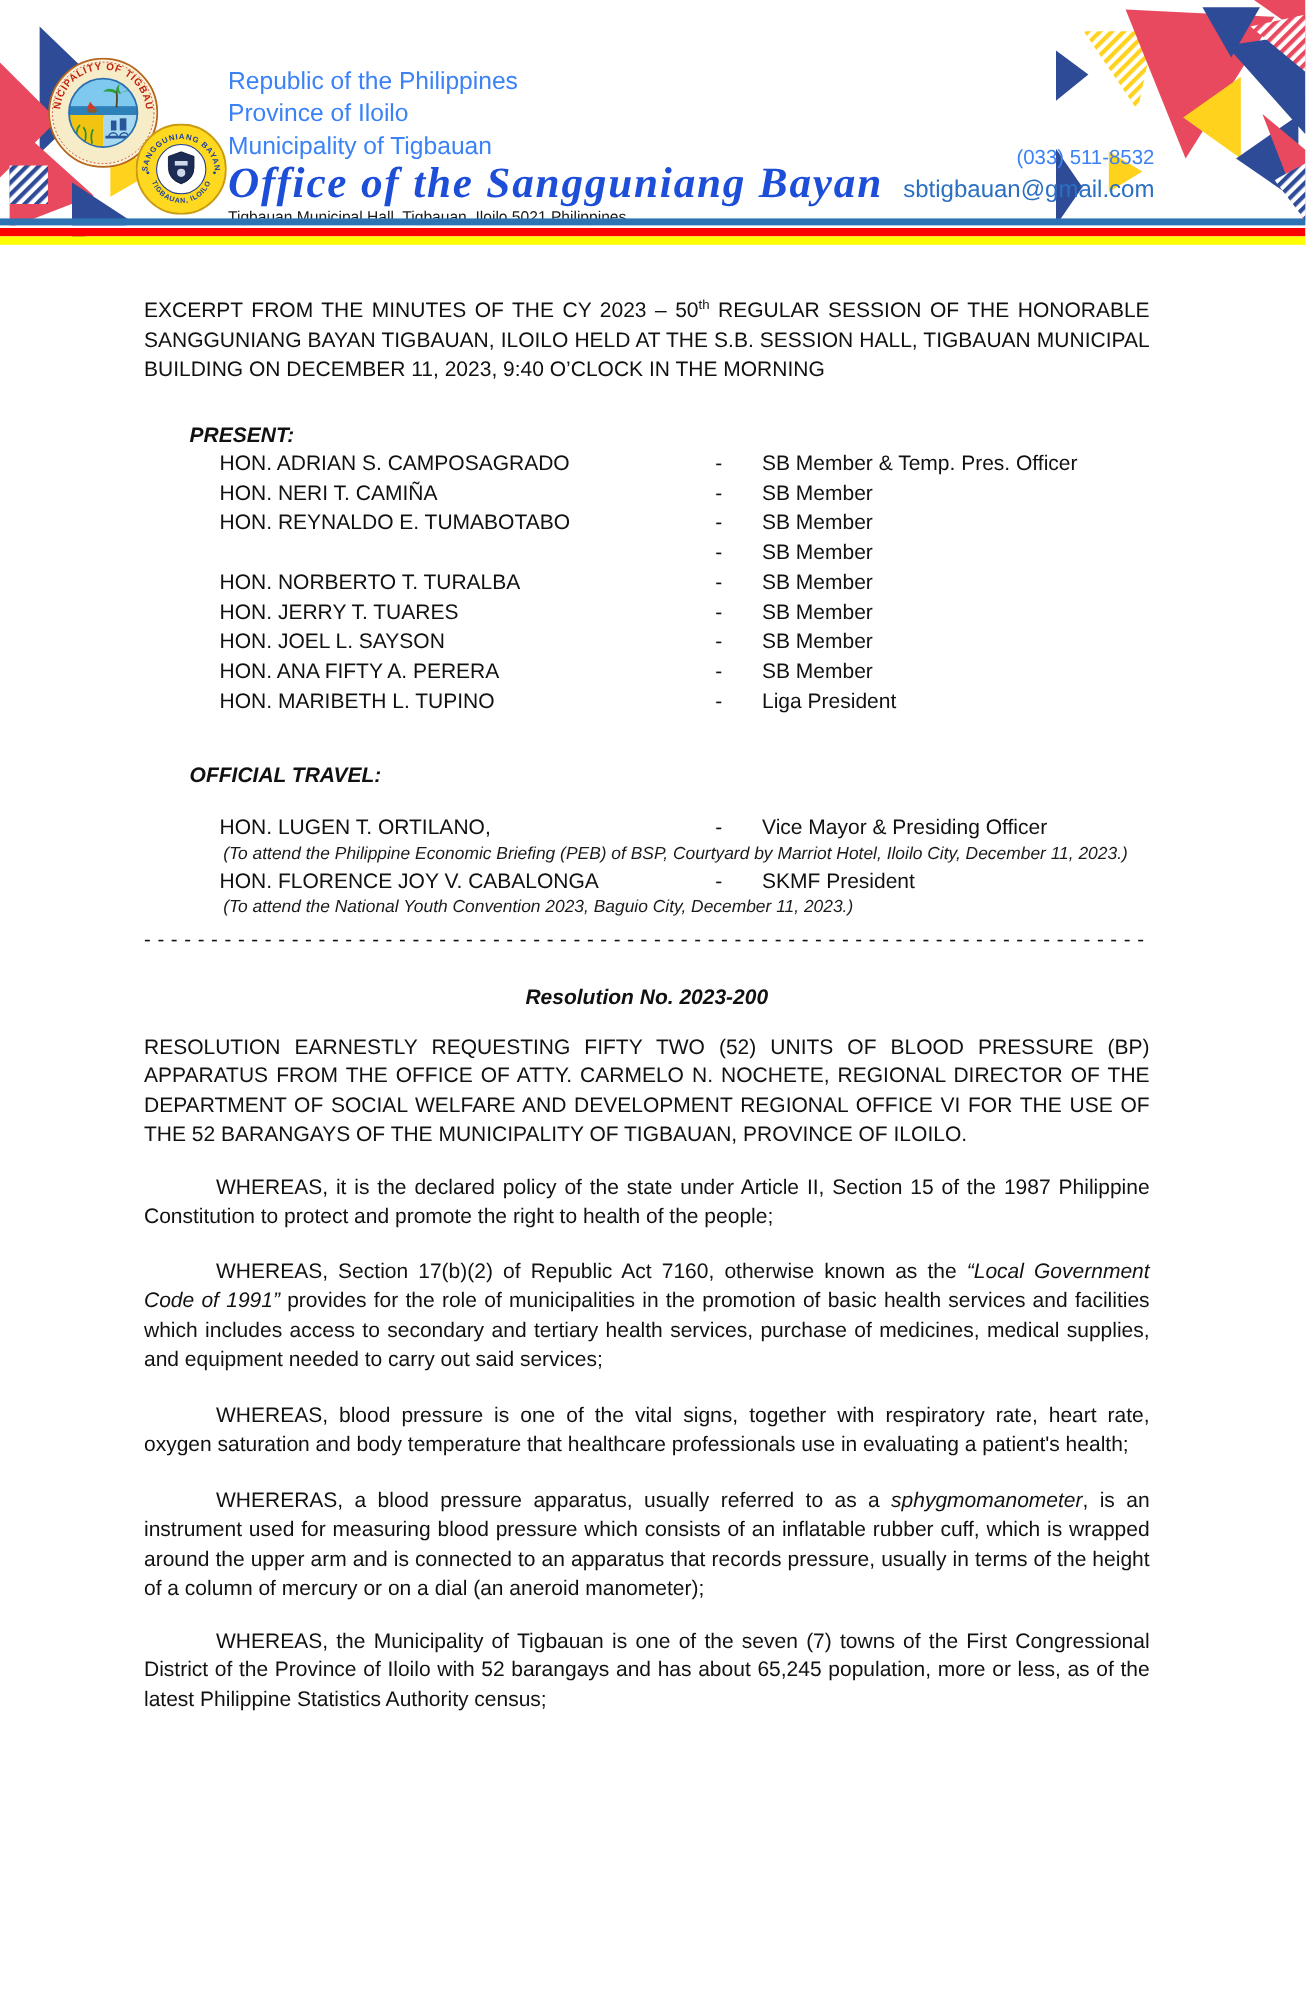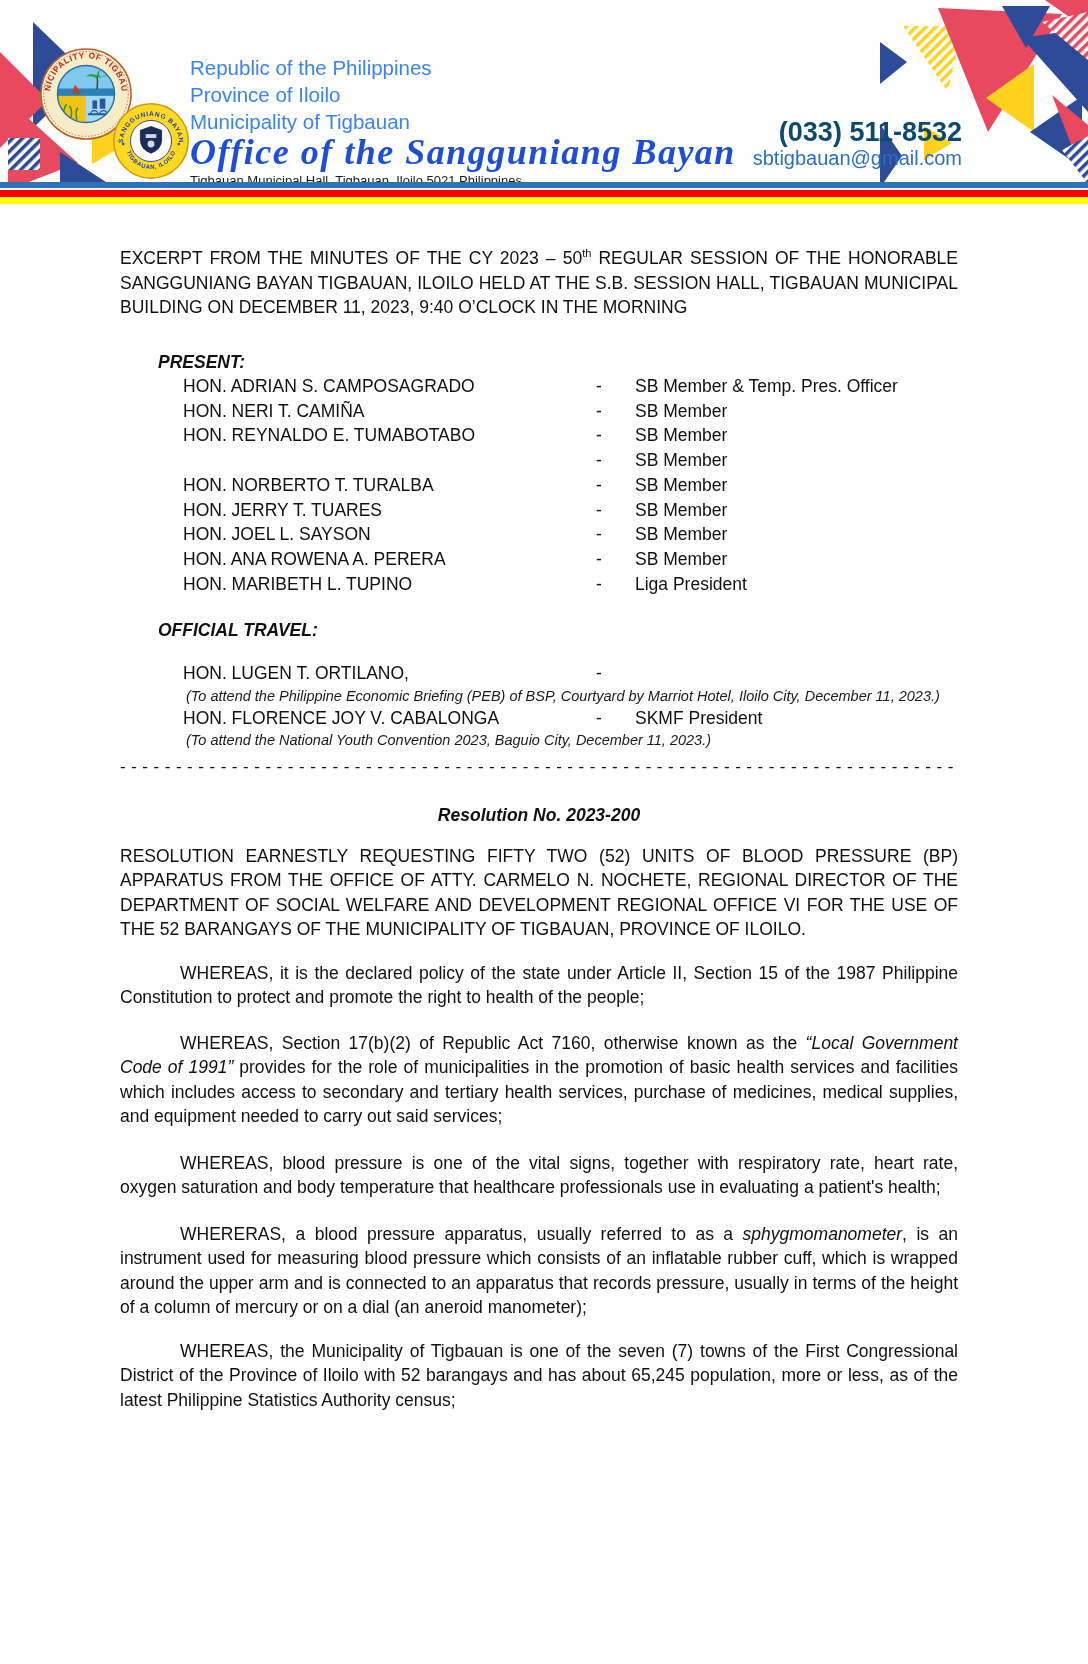--- a/index.html
+++ b/index.html
@@ -15,40 +15,40 @@
   .seal1 { position:absolute; left:40px; top:48px; width:92px; height:92px; z-index:2; }
   .seal2 { position:absolute; left:113px; top:103px; width:76px; height:76px; z-index:3; }
   .header-text { position:absolute; left:190px; top:54px; z-index:4; }
   .h-line { font-size:20.5px; line-height:27px; color:#3b82f6; }
   .h-office {
     font-family:"Liberation Serif", serif; font-style:italic; font-weight:bold;
     font-size:36px; line-height:40px; letter-spacing:1.5px; color:#1d4ed8; margin-top:-3px;
   }
   .h-address { font-size:13px; line-height:20px; color:#1a1a1a; margin-top:-1px; }
   .contact { position:absolute; right:126px; top:118px; text-align:right; z-index:4; }
-  .c-phone { font-size:27px; line-height:28px; font-weight:bold; color:#0c4a6e; }
+  .c-phone { font-size:17px; line-height:28px; font-weight:normal; color:#3b82f6; }
   .c-email { font-size:20px; line-height:24px; color:#2b6fc2; }
   .stripes { position:absolute; left:0; top:182px; width:1088px; z-index:5; }
   .stripe-blue  { height:6px; background:#2e74b5; }
   .stripe-white { height:2px; background:#ffffff; }
   .stripe-red   { height:7px; background:#ff0000; }
   .stripe-yellow{ height:7px; background:#ffff00; }
 
   
   .content { position:absolute; left:120px; top:204px; width:838px; font-size:17.5px; line-height:24.5px; color:#111; }
   .jp { text-align:justify; }
   .heading { margin-top:42px; }
   .heading sup { font-size:11px; vertical-align:super; line-height:0; }
   .sec-label { margin-top:30px; margin-left:38px; font-weight:bold; font-style:italic; }
   .roster { }
   .roster-row, .travel-row { display:grid; grid-template-columns:63px 380px 72px 1fr; line-height:24.7px; }
   .rr-name { grid-column:2; }
   .rr-dash { grid-column:3; text-align:center; }
   .rr-role { grid-column:4; }
-  .travel-label { margin-top:22px; margin-left:38px; font-weight:bold; font-style:italic; }
+  .travel-label { margin-top:38px; margin-left:38px; font-weight:bold; font-style:italic; }
   .travel-block { margin-top:18px; }
   .travel-note { padding-left:66px; font-size:14.5px; line-height:20px; font-style:italic; color:#1a1a1a; white-space:nowrap; overflow:hidden; }
   .dash-sep { margin-top:8px; font-size:17px; line-height:17px; white-space:nowrap; overflow:hidden; letter-spacing:0.4px; }
   .res-no { margin-top:28px; text-align:center; font-weight:bold;font-style:italic; }
   .res-title { margin-top:16px; }
   .whereas { text-indent:60px; }
   .w0 { margin-top:19px; } .w1 { margin-top:21px; } .w2 { margin-top:22px; }
   .w3 { margin-top:22px; } .w4 { margin-top:19px; }
   .it { font-style:italic; }
 </style>
@@ -202,37 +202,38 @@
           <span class="rr-name">HON. JERRY T. TUARES</span>
           <span class="rr-dash">-</span>
           <span class="rr-role">SB Member</span>
         </div>
       <div class="roster-row">
           <span class="rr-name">HON. JOEL L. SAYSON</span>
           <span class="rr-dash">-</span>
           <span class="rr-role">SB Member</span>
         </div>
       <div class="roster-row">
-          <span class="rr-name">HON. ANA ROWENA A. PERERA</span>
+          <span class="rr-name">HON. ANA FIFTY A. PERERA</span>
           <span class="rr-dash">-</span>
           <span class="rr-role">SB Member</span>
         </div>
       <div class="roster-row">
           <span class="rr-name">HON. MARIBETH L. TUPINO</span>
           <span class="rr-dash">-</span>
           <span class="rr-role">Liga President</span>
         </div>
     </div>
 
     <div class="travel-label">OFFICIAL TRAVEL:</div>
 
     <div class="travel-block">
       <div class="travel-row">
           <span class="rr-name">HON. LUGEN T. ORTILANO,</span>
           <span class="rr-dash">-</span>
+          <span class="rr-role">Vice Mayor &amp; Presiding Officer</span>
         </div>
       <div class="travel-note">(To attend the Philippine Economic Briefing (PEB) of BSP, Courtyard by  Marriot Hotel, Iloilo City, December 11, 2023.)</div>
       <div class="travel-row">
           <span class="rr-name">HON. FLORENCE JOY V. CABALONGA</span>
           <span class="rr-dash">-</span>
           <span class="rr-role">SKMF President</span>
         </div>
       <div class="travel-note">(To attend the National Youth Convention 2023, Baguio City, December 11, 2023.)</div>
     </div>
 

